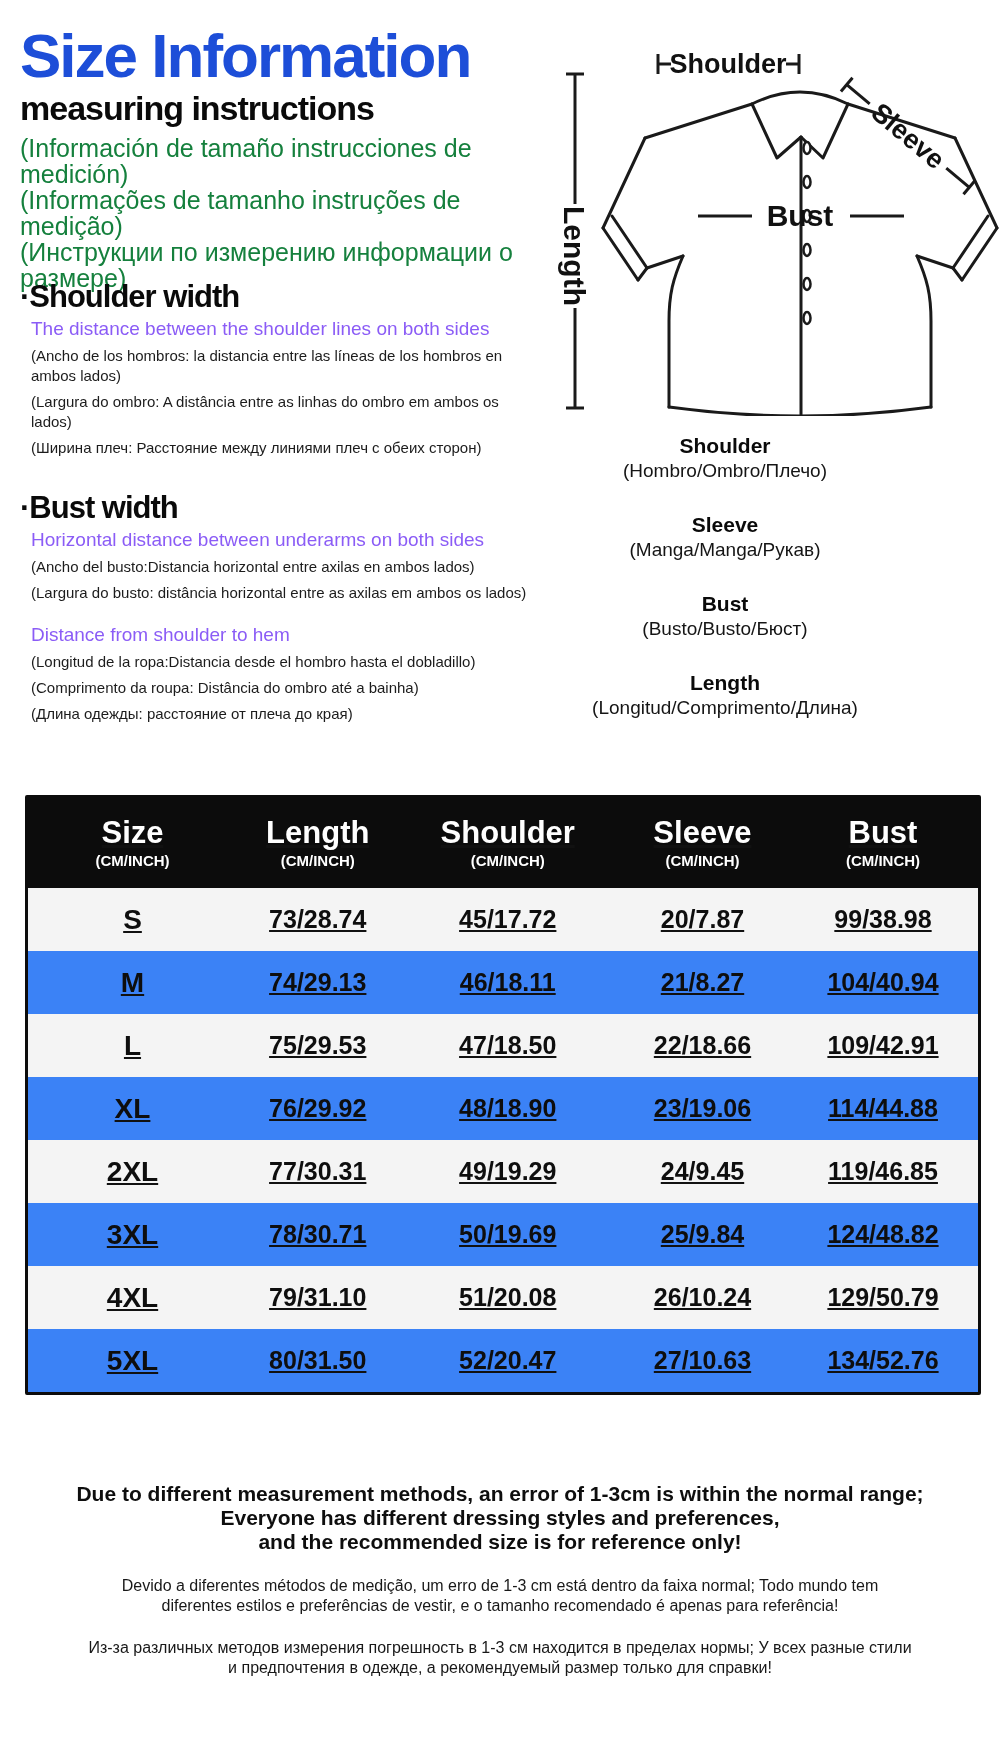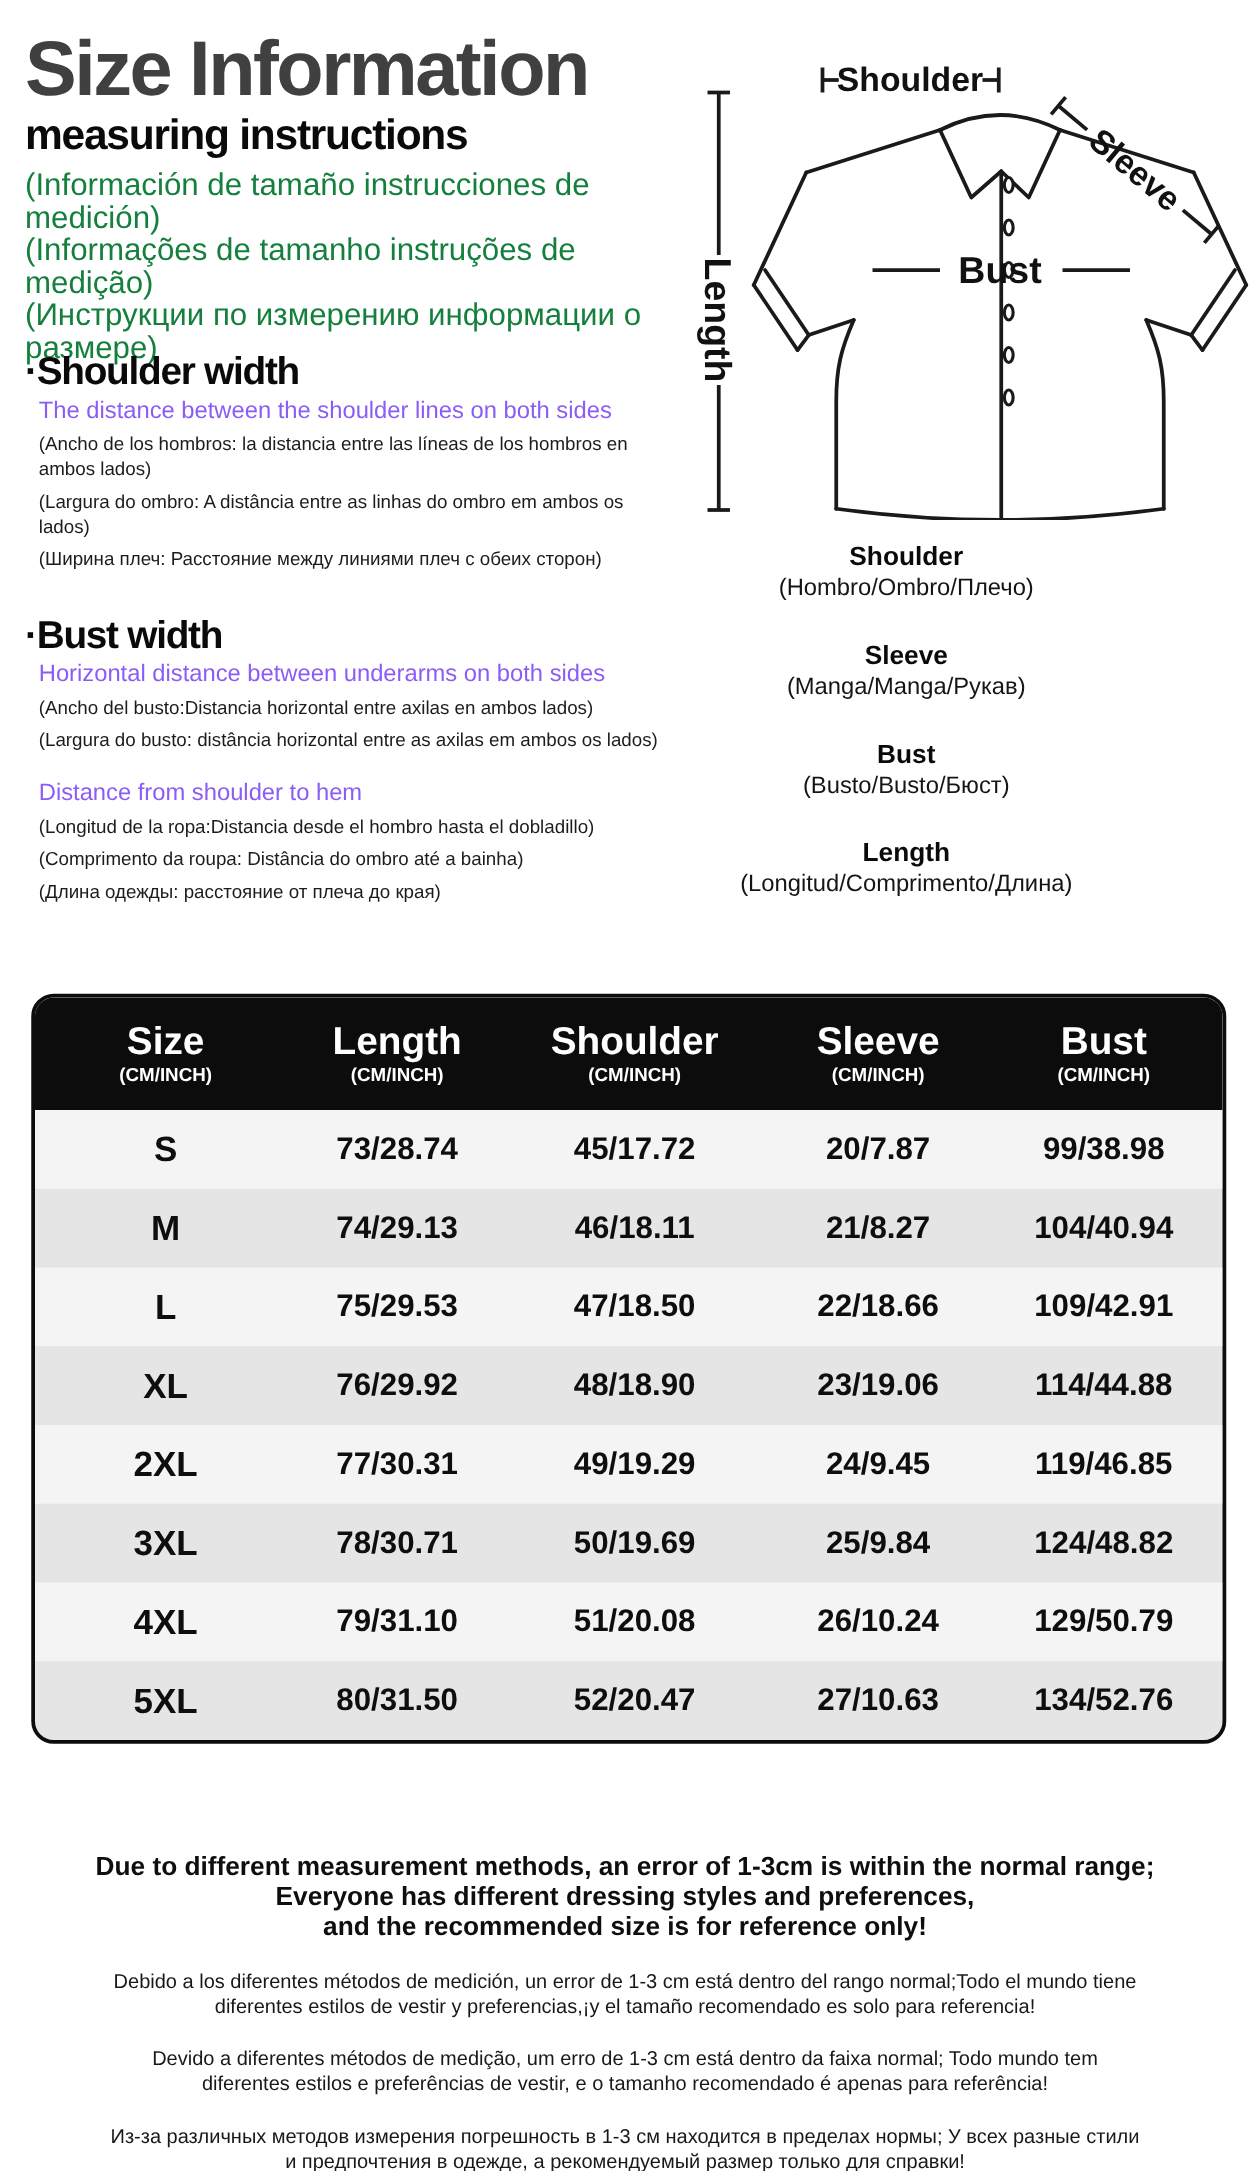--- a/index.html
+++ b/index.html
@@ -2,40 +2,40 @@
 <html><head>
 <meta charset="utf-8">
 <style>
   html,body { margin:0; padding:0; background:#ffffff; }
   .page {
     position:relative; width:1000px; height:1737px; background:#ffffff;
     color:#111; font-family:"Liberation Sans", sans-serif; overflow:hidden;
   }
   
   .title-block { position:absolute; left:20px; top:24px; width:525px; }
-  .main-title { font-size:62px; font-weight:bold; letter-spacing:-2px; line-height:1.02; color:#404040; }
+  .main-title { font-size:62px; font-weight:bold; letter-spacing:-2px; line-height:1.02; color:#1d4ed8; }
   .sub-title  { font-size:34px; font-weight:bold; letter-spacing:-1px; margin-top:2px; color:#0a0a0a; }
   .sub-trans  { margin-top:7px; font-size:25px; line-height:26px; color:#15803d; }
   
   .sections { position:absolute; left:20px; top:247px; width:515px; }
   .sec { margin-bottom:21px; }
   .sec-title { font-size:31px; font-weight:bold; letter-spacing:-1px; color:#0a0a0a;margin-top:32px; }
   .sec-desc  { font-size:19px; margin:3px 0 5px 11px; color:#8b5cf6; }
   .sec-tr    { font-size:15px; line-height:20px; margin:6px 0 6px 11px; color:#1c1c1c; }
   
   .diagram { position:absolute; left:540px; top:36px; }
   .diagram text { font-family:"Liberation Sans", sans-serif; }
   .legend { position:absolute; left:545px; top:434px; width:360px; text-align:center; }
   .leg-group { margin-bottom:31px; }
   .leg-en { font-size:21px; font-weight:bold; color:#0a0a0a; }
   .leg-tr { font-size:19px; margin-top:2px; color:#151515; }
   
   .size-table {
     position:absolute; left:25px; top:795px; width:950px;
-    border:3px solid #0c0c0c; border-radius:18px; overflow:hidden; background:#e5e5e5;
+    border:3px solid #0c0c0c; border-radius:2px; overflow:hidden; background:#3b82f6;text-decoration:underline;
   }
   .thead {
     height:90px; display:grid; grid-template-columns:22% 17% 23% 18% 20%;
     align-items:center; text-align:center;
   }
   .th-label { font-size:31px; font-weight:bold; line-height:1.05; }
   .th-unit  { font-size:15px; font-weight:bold; margin-top:3px; }
   .trow {
     display:grid; grid-template-columns:22% 17% 23% 18% 20%;
     height:63px; align-items:center; text-align:center;
@@ -260,24 +260,20 @@
     </div>
   </div>
 
   <div class="disclaimer">
     <div class="disc-en">
       <div>Due to different measurement methods, an error of 1-3cm is within the normal range;</div>
       <div>Everyone has different dressing styles and preferences,</div>
       <div>and the recommended size is for reference only!</div>
     </div>
     <div class="disc-block">
-      <div>Debido a los diferentes métodos de medición, un error de 1-3 cm está dentro del rango normal;Todo el mundo tiene</div>
-      <div>diferentes estilos de vestir y preferencias,¡y el tamaño recomendado es solo para referencia!</div>
-    </div>
-    <div class="disc-block">
       <div>Devido a diferentes métodos de medição, um erro de 1-3 cm está dentro da faixa normal; Todo mundo tem</div>
       <div>diferentes estilos e preferências de vestir, e o tamanho recomendado é apenas para referência!</div>
     </div>
     <div class="disc-block">
       <div>Из-за различных методов измерения погрешность в 1-3 см находится в пределах нормы; У всех разные стили</div>
       <div>и предпочтения в одежде, а рекомендуемый размер только для справки!</div>
     </div>
   </div>
 
 </div>

